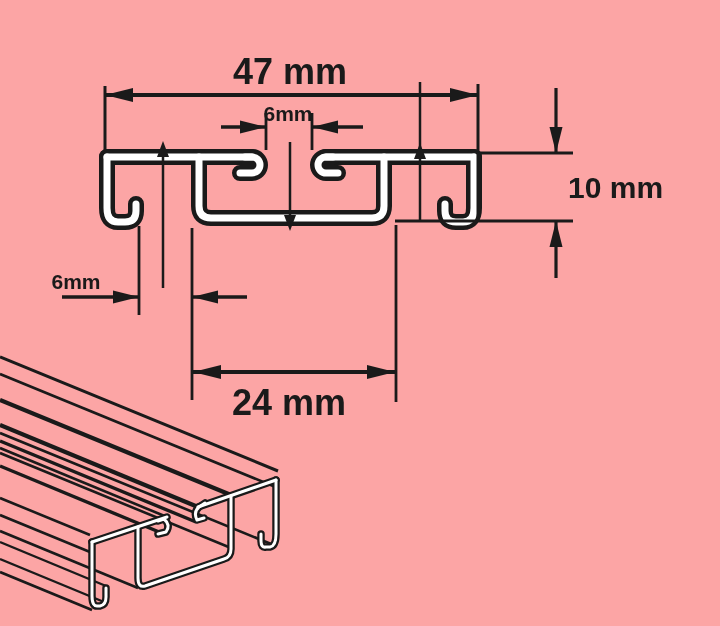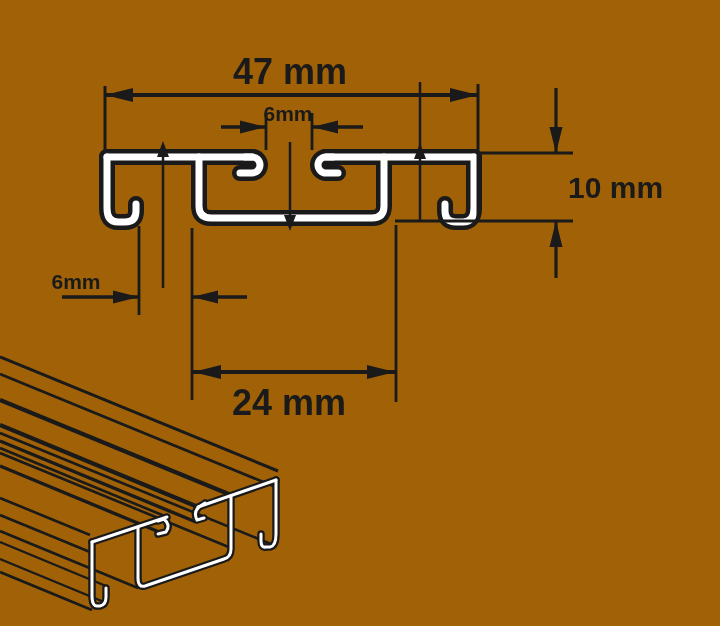--- a/index.html
+++ b/index.html
@@ -1,16 +1,16 @@
 <!DOCTYPE html>
 <html><head>
 <meta charset="utf-8">
 <style>
   html,body{margin:0;padding:0;background:#ffffff;}
-  .stage{position:relative;width:720px;height:626px;background:#a16207;overflow:hidden;
+  .stage{position:relative;width:720px;height:626px;background:#fca5a5;overflow:hidden;
          font-family:"Liberation Sans", sans-serif;}
   svg{display:block;}
   .dim-text{font-family:"Liberation Sans", sans-serif;font-weight:600;fill:#1a1a1a;}
   .t36{font-size:36px;}
   .t30{font-size:30px;}
   .t21{font-size:21px;}
 </style>
 </head>
 <body>
 

